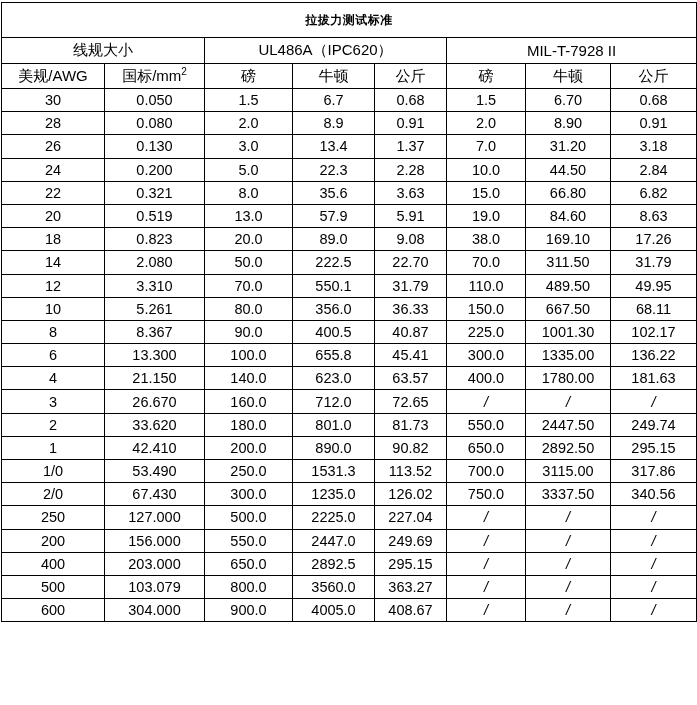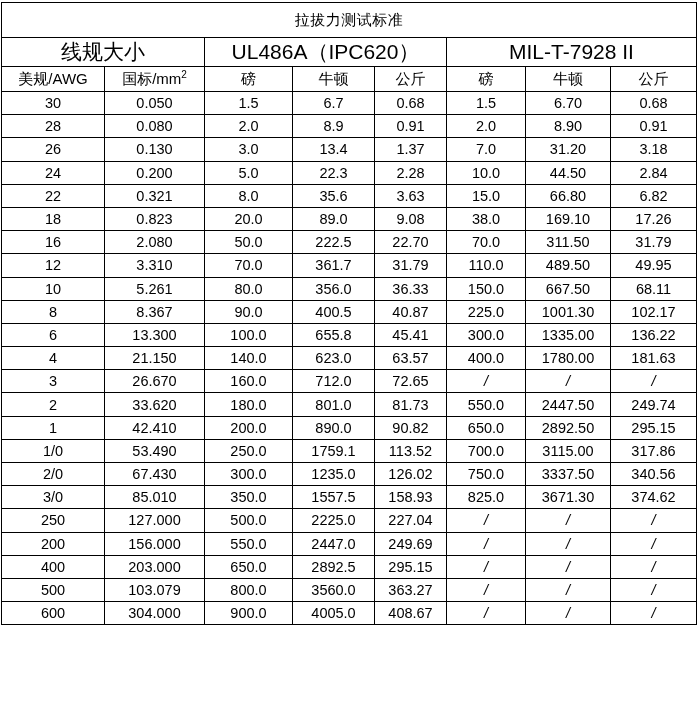--- a/index.html
+++ b/index.html
@@ -34,32 +34,32 @@
     text-align: center;
     vertical-align: middle;
     padding: 0;
     font-weight: normal;
     color: #000000;
     white-space: nowrap;
     overflow: hidden;
   }
   tr.title-row td {
     height: 34px;
-    font-size: 15px;
-    font-weight: normal;
+    font-size: 12px;
+    font-weight: bold;
     letter-spacing: 0.5px;
     border-left: 1px solid #000000;
     border-right: 1px solid #000000;
     border-top: 1px solid #000000;
     border-bottom: 1px solid #000000;
     margin-top: 28px;
   }
   tr.group-row th {
     height: 25px;
-    font-size: 21px;
+    font-size: 15px;
   }
   tr.unit-row th {
     height: 24px;
     font-size: 15px;
   }
   tr.data-row td {
     height: 22.2px;
     font-size: 14.5px;
   }
   .col-awg   { width: 103px; }
@@ -151,44 +151,54 @@
           <td>22</td>
           <td>0.321</td>
           <td>8.0</td>
           <td>35.6</td>
           <td>3.63</td>
           <td>15.0</td>
           <td>66.80</td>
           <td>6.82</td>
         </tr>
         <tr class="data-row">
+          <td>20</td>
+          <td>0.519</td>
+          <td>13.0</td>
+          <td>57.9</td>
+          <td>5.91</td>
+          <td>19.0</td>
+          <td>84.60</td>
+          <td>8.63</td>
+        </tr>
+        <tr class="data-row">
           <td>18</td>
           <td>0.823</td>
           <td>20.0</td>
           <td>89.0</td>
           <td>9.08</td>
           <td>38.0</td>
           <td>169.10</td>
           <td>17.26</td>
         </tr>
         <tr class="data-row">
-          <td>16</td>
+          <td>14</td>
           <td>2.080</td>
           <td>50.0</td>
           <td>222.5</td>
           <td>22.70</td>
           <td>70.0</td>
           <td>311.50</td>
           <td>31.79</td>
         </tr>
         <tr class="data-row">
           <td>12</td>
           <td>3.310</td>
           <td>70.0</td>
-          <td>361.7</td>
+          <td>550.1</td>
           <td>31.79</td>
           <td>110.0</td>
           <td>489.50</td>
           <td>49.95</td>
         </tr>
         <tr class="data-row">
           <td>10</td>
           <td>5.261</td>
           <td>80.0</td>
           <td>356.0</td>
@@ -254,47 +264,37 @@
           <td>890.0</td>
           <td>90.82</td>
           <td>650.0</td>
           <td>2892.50</td>
           <td>295.15</td>
         </tr>
         <tr class="data-row">
           <td>1/0</td>
           <td>53.490</td>
           <td>250.0</td>
-          <td>1759.1</td>
+          <td>1531.3</td>
           <td>113.52</td>
           <td>700.0</td>
           <td>3115.00</td>
           <td>317.86</td>
         </tr>
         <tr class="data-row">
           <td>2/0</td>
           <td>67.430</td>
           <td>300.0</td>
           <td>1235.0</td>
           <td>126.02</td>
           <td>750.0</td>
           <td>3337.50</td>
           <td>340.56</td>
         </tr>
         <tr class="data-row">
-          <td>3/0</td>
-          <td>85.010</td>
-          <td>350.0</td>
-          <td>1557.5</td>
-          <td>158.93</td>
-          <td>825.0</td>
-          <td>3671.30</td>
-          <td>374.62</td>
-        </tr>
-        <tr class="data-row">
           <td>250</td>
           <td>127.000</td>
           <td>500.0</td>
           <td>2225.0</td>
           <td>227.04</td>
           <td class="slash">/</td>
           <td class="slash">/</td>
           <td class="slash">/</td>
         </tr>
         <tr class="data-row">

